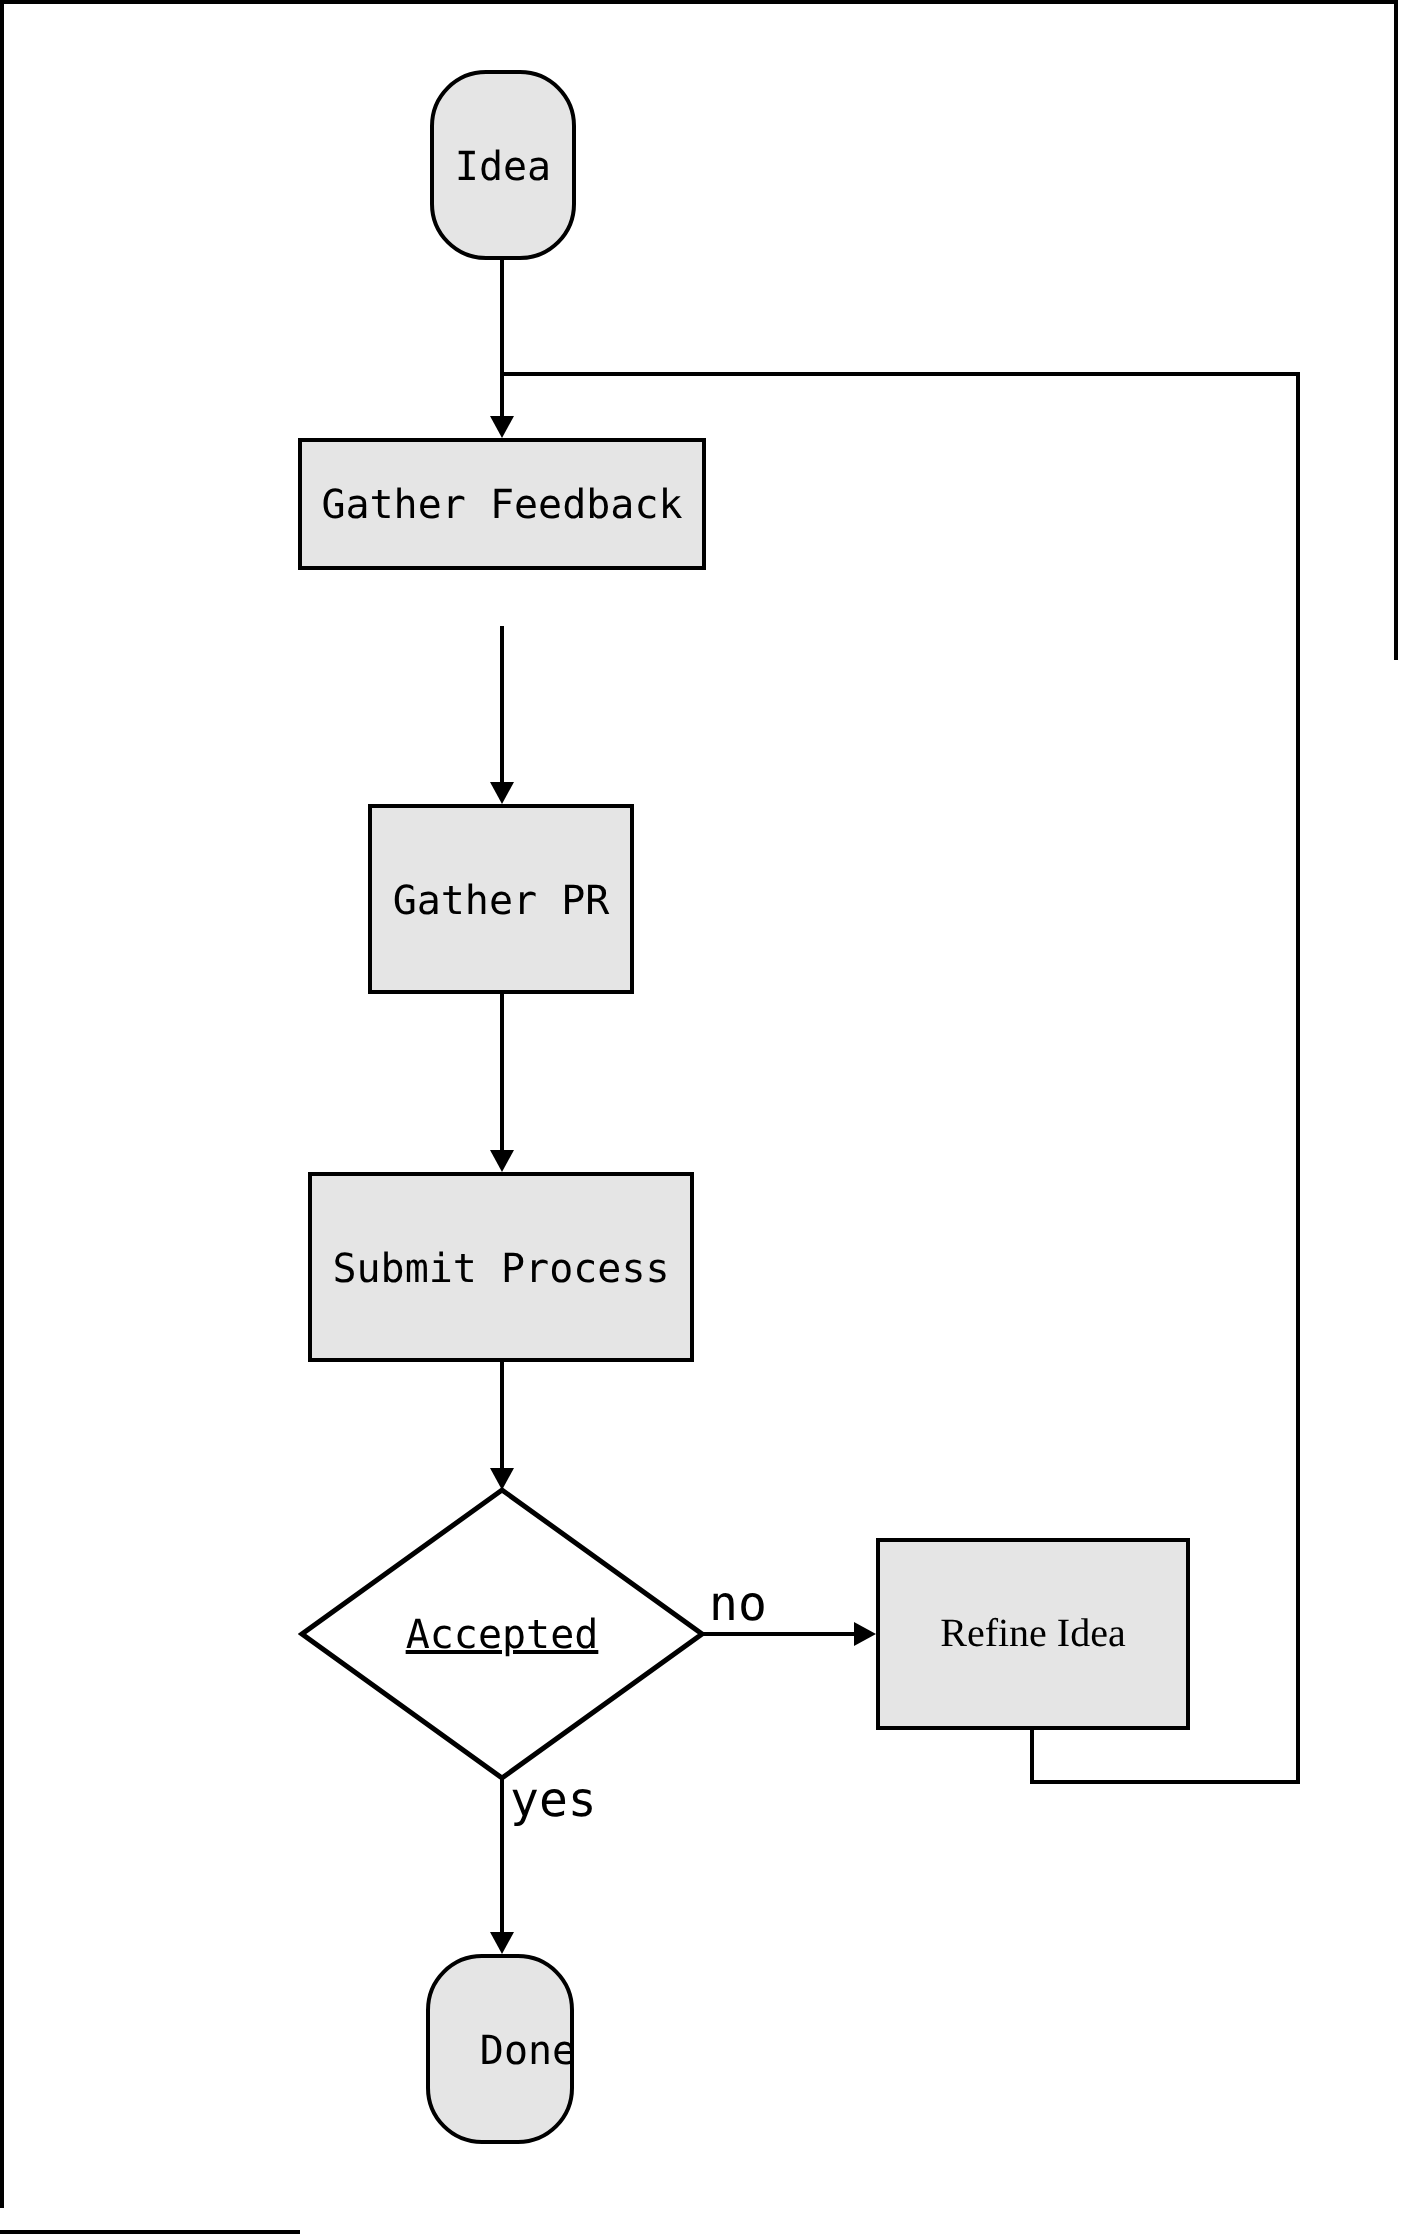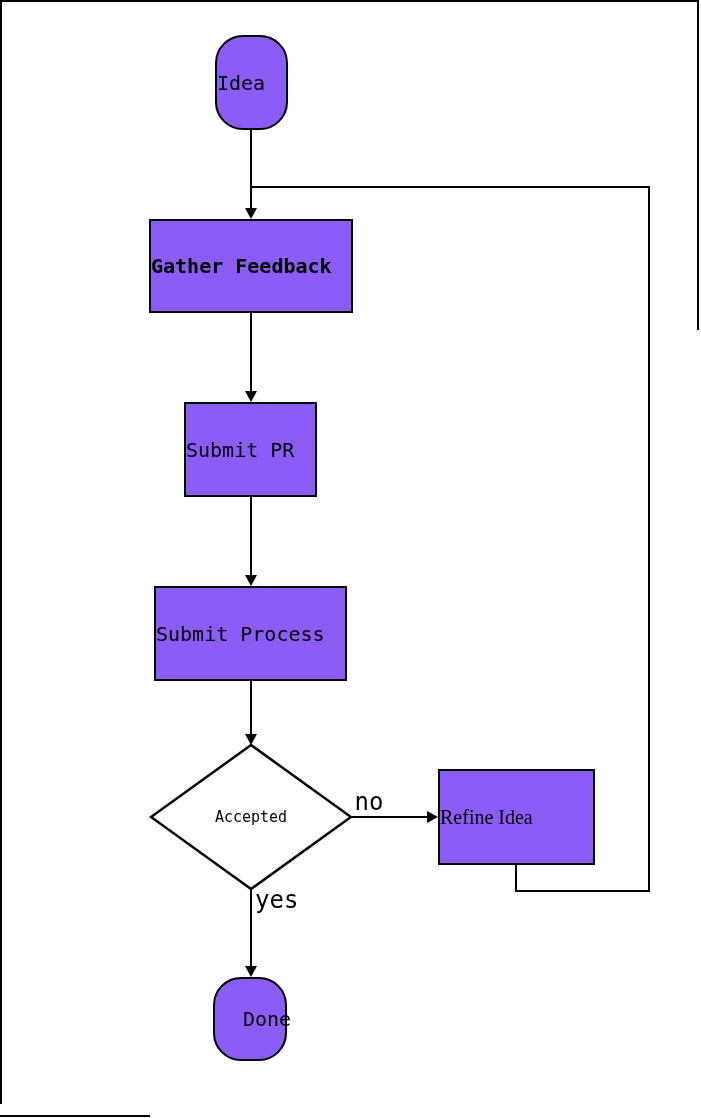--- a/index.html
+++ b/index.html
@@ -17,40 +17,41 @@
   .frame-top    { left: 0; top: 0; width: 699px; height: 2px; }
   .frame-left   { left: 0; top: 0; width: 2px; height: 1104px; }
   .frame-right  { left: 697px; top: 0; width: 2px; height: 330px; }
   .frame-bottom { left: 0; top: 1115px; width: 150px; height: 2px; }
 
   
   .node {
     position: absolute;
     box-sizing: border-box;
     border: 2px solid #000000;
-    background: #8b5cf6;
+    background: #e5e5e5;
     display: flex;
     align-items: center;
-    justify-content: flex-start;
+    justify-content: center;
     font-size: 20px;
     white-space: nowrap;
   }
   .node-idea            { left: 215px; top: 35px;  width: 73px;  height: 95px; border-radius: 28px; }
-  .node-gather-feedback { left: 149px; top: 219px; width: 204px; height: 94px; font-weight: bold; }
+  .node-gather-feedback { left: 149px; top: 219px; width: 204px; height: 66px; }
   .node-submit-pr       { left: 184px; top: 402px; width: 133px; height: 95px; }
   .node-review-process  { left: 154px; top: 586px; width: 193px; height: 95px; }
   .node-refine-idea     { left: 438px; top: 769px; width: 157px; height: 96px; font-family: Liberation Serif, serif; }
-  .node-done            { left: 213px; top: 977px; width: 74px;  height: 84px; border-radius: 28px; padding-left: 28px; }
+  .node-done            { left: 213px; top: 977px; width: 74px;  height: 95px; border-radius: 28px; padding-left: 28px; }
 
   .diamond-wrap { position: absolute; left: 149px; top: 743px; width: 204px; height: 148px; }
   .diamond-wrap svg { display: block; }
   .diamond-label {
     position: absolute; left: 0; top: 0; width: 100%; height: 100%;
     display: flex; align-items: center; justify-content: center;
-    font-size: 15px;
+    font-size: 20px;
+    text-decoration: underline;
   }
 
   
   .edge { position: absolute; background: #000000; }
   .edge-v { width: 2px; }
   .edge-h { height: 2px; }
   .arrow-down {
     position: absolute; width: 0; height: 0;
     border-left: 6px solid transparent;
     border-right: 6px solid transparent;
@@ -110,21 +111,21 @@
 
   <div class="node node-idea">
     <span>Idea</span>
   </div>
 
   <div class="node node-gather-feedback">
     <span>Gather Feedback</span>
   </div>
 
   <div class="node node-submit-pr">
-    <span>Submit PR</span>
+    <span>Gather PR</span>
   </div>
 
   <div class="node node-review-process">
     <span>Submit Process</span>
   </div>
 
   <div class="diamond-wrap">
     <svg width="204" height="148" viewBox="0 0 204 148">
       <polygon points="102,2 202,74 102,146 2,74" fill="#ffffff" stroke="#000000" stroke-width="2.5"></polygon>
     </svg>

